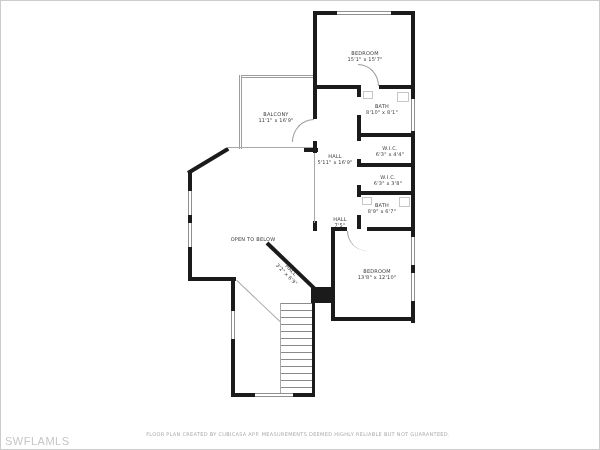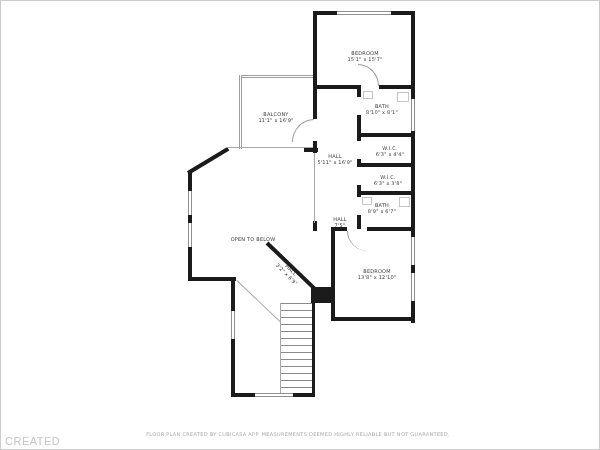--- a/index.html
+++ b/index.html
@@ -134,14 +134,14 @@
     <div class="label" style="left:252px;top:238px">
       <div>OPEN TO BELOW</div>
     </div>
     <div class="label" style="left:288px;top:271px;transform:translate(-50%,-50%) rotate(45deg)">
       <div>HALL</div>
       <div>3'2" x 6'9"</div>
     </div>
   </div>
 
   <div class="footer">FLOOR PLAN CREATED BY CUBICASA APP. MEASUREMENTS DEEMED HIGHLY RELIABLE BUT NOT GUARANTEED.</div>
-  <div class="watermark">CREATED</div>
+  <div class="watermark">SWFLAMLS</div>
 </div>
 
 </body></html>

